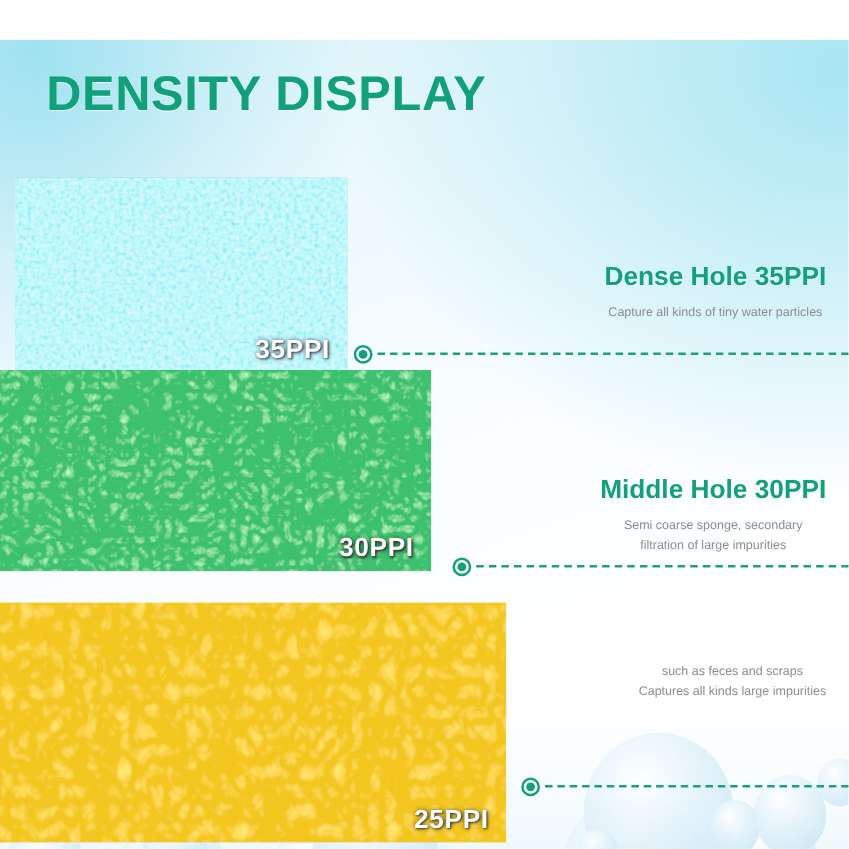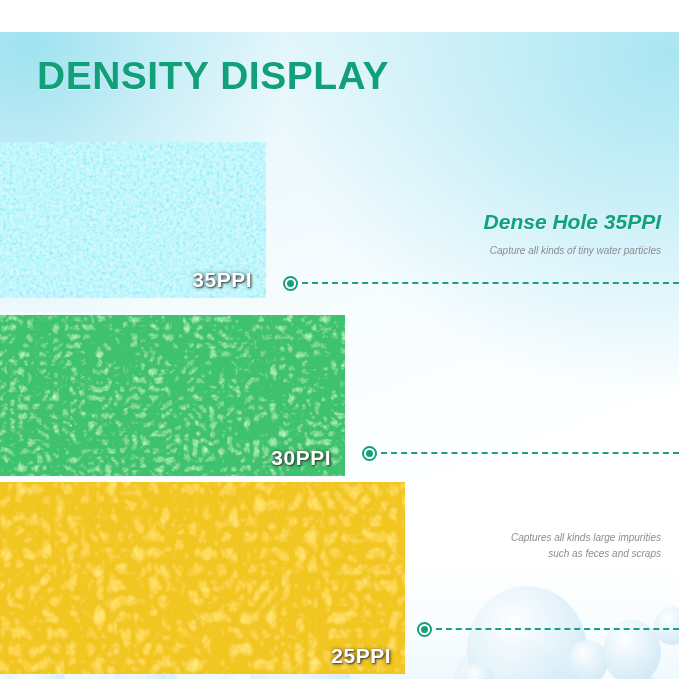--- a/index.html
+++ b/index.html
@@ -77,30 +77,29 @@
     position: absolute;
     right: 14px;
     bottom: 6px;
     font-size: 21px;
     font-weight: bold;
     color: #ffffff;
     letter-spacing: 0.5px;
     text-shadow: 1px 1px 2px rgba(40,40,40,0.85), 0 0 4px rgba(0,0,0,0.5);
   }
 
-  #panel-dense  { left: 0;  top: 110px; width: 266px; height: 156px; text-decoration: underline; }
-  #panel-middle { left: 0;  top: 283px; width: 345px; height: 161px; }
+  #panel-dense  { left: 12px;  top: 110px; width: 266px; height: 156px; text-decoration: underline; }
+  #panel-middle { left: 0;  top: 264px; width: 345px; height: 161px; }
   #panel-coarse { left: 0;  top: 450px; width: 405px; height: 192px; }
 
   
   .info {
     position: absolute;
     right: 18px;
-    text-align: right;
-    font-style: italic;
+    text-align: center;
   }
   .info .heading {
     font-size: 21px;
     font-weight: bold;
     color: #13a07c;
     white-space: nowrap;
     margin-bottom: 9px;
     text-shadow: 0 1px 0 rgba(255,255,255,0.6);
   }
   .info .desc {
@@ -247,20 +246,25 @@
             <feFuncB type="linear" slope="1.05" intercept="0"></feFuncB>
           </feComponentTransfer>
         </filter>
       </defs>
       <rect x="0" y="0" width="345" height="159" fill="#128a30"></rect>
       <rect x="0" y="0" width="345" height="159" filter="url(#foam-med)" opacity="0.97"></rect>
     </svg>
     <span class="ppi">30PPI</span>
   </div>
 
+  <div class="info" id="info-middle">
+    <div class="heading">Middle Hole  30PPI</div>
+    <div class="desc">Semi coarse sponge, secondary</div>
+    <div class="desc">filtration of large impurities</div>
+  </div>
 
   <div class="connector" id="conn-middle">
     <span class="dot">
         <i></i>
       </span>
     <span class="dash"></span>
   </div>
 
   <div class="panel" id="panel-coarse">
     <svg viewBox="0 0 405 160" preserveAspectRatio="none" xmlns="http://www.w3.org/2000/svg">
@@ -278,22 +282,22 @@
           </feComponentTransfer>
         </filter>
       </defs>
       <rect x="0" y="0" width="405" height="160" fill="#e8a60d"></rect>
       <rect x="0" y="0" width="405" height="160" filter="url(#foam-coarse)" opacity="0.97"></rect>
     </svg>
     <span class="ppi">25PPI</span>
   </div>
 
   <div class="info" id="info-coarse">
+    <div class="desc">such as feces and scraps</div>
     <div class="desc">Captures all kinds large impurities</div>
-    <div class="desc">such as feces and scraps</div>
   </div>
 
   <div class="connector" id="conn-coarse">
     <span class="dot">
         <i></i>
       </span>
     <span class="dash"></span>
   </div>
 
 </div>

